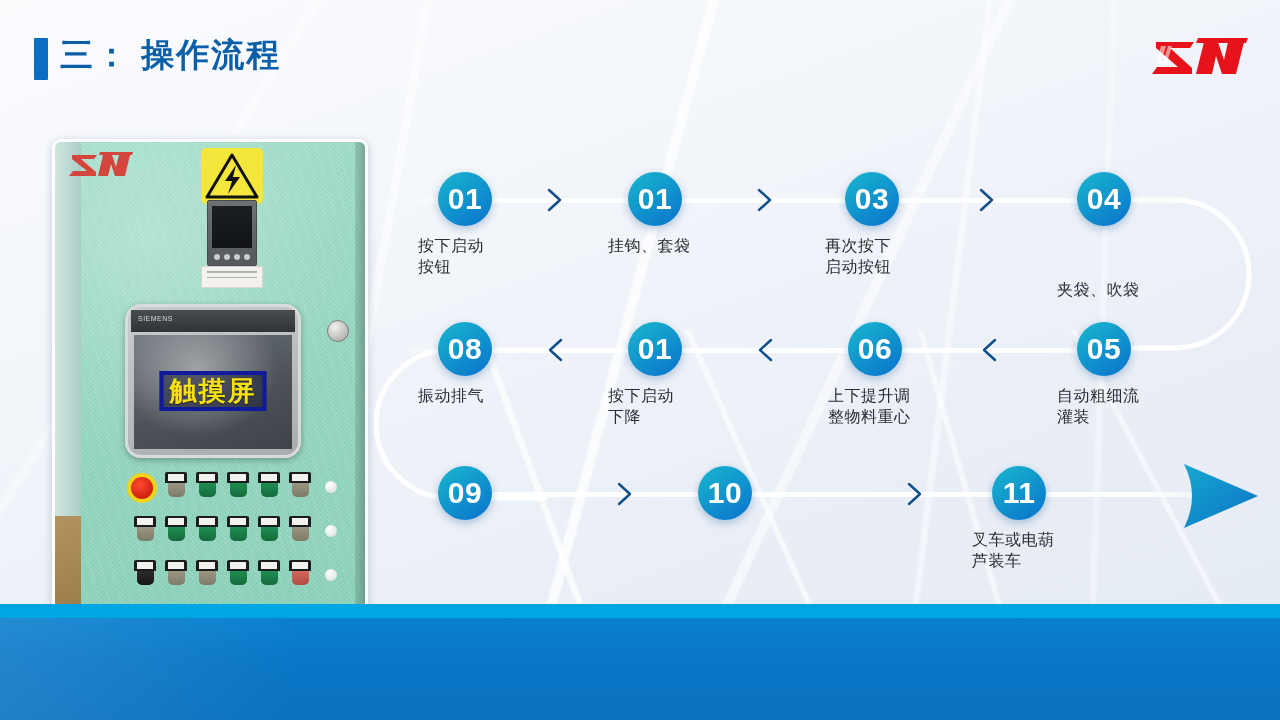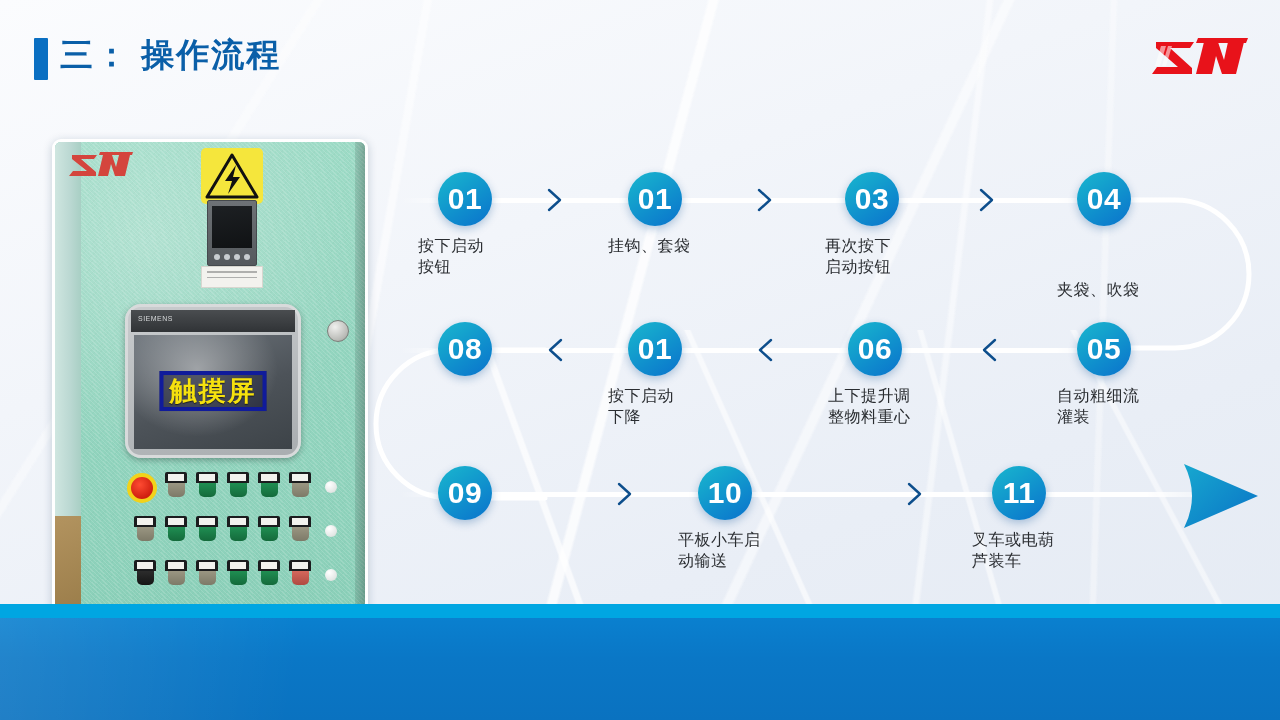--- a/index.html
+++ b/index.html
@@ -467,20 +467,23 @@
           <path d="M4 3 L15 13 L4 23" fill="none" stroke="#0d4e8c" stroke-width="2.4" stroke-linecap="round" stroke-linejoin="round"></path>
         </svg>
     </div>
 
     <div class="node" style="left:697px;top:42px;">04</div>
     <div class="caption" style="left:677px;top:105px;margin-top:44px;">
       <div style="white-space:pre-line">夹袋、吹袋</div>
     </div>
 
     <div class="node" style="left:58px;top:192px;">08</div>
+    <div class="caption" style="left:38px;top:255px;">
+      <div style="white-space:pre-line">振动排气</div>
+    </div>
     <div class="chev" style="left:166px;top:207px;">
       <svg width="20" height="26" viewBox="0 0 20 26">
           <path d="M15 3 L4 13 L15 23" fill="none" stroke="#0d4e8c" stroke-width="2.4" stroke-linecap="round" stroke-linejoin="round"></path>
         </svg>
     </div>
 
     <div class="node" style="left:248px;top:192px;">01</div>
     <div class="caption" style="left:228px;top:255px;">
       <div style="white-space:pre-line">按下启动
 下降</div>
@@ -509,24 +512,20 @@
     </div>
 
     <div class="node" style="left:58px;top:336px;">09</div>
     <div class="chev" style="left:235px;top:351px;">
       <svg width="20" height="26" viewBox="0 0 20 26">
           <path d="M4 3 L15 13 L4 23" fill="none" stroke="#0d4e8c" stroke-width="2.4" stroke-linecap="round" stroke-linejoin="round"></path>
         </svg>
     </div>
 
     <div class="node" style="left:318px;top:336px;">10</div>
-    <div class="caption" style="left:298px;top:399px;">
-      <div style="white-space:pre-line">平板小车启
-动输送</div>
-    </div>
     <div class="chev" style="left:525px;top:351px;">
       <svg width="20" height="26" viewBox="0 0 20 26">
           <path d="M4 3 L15 13 L4 23" fill="none" stroke="#0d4e8c" stroke-width="2.4" stroke-linecap="round" stroke-linejoin="round"></path>
         </svg>
     </div>
 
     <div class="node" style="left:612px;top:336px;">11</div>
     <div class="caption" style="left:592px;top:399px;">
       <div style="white-space:pre-line">叉车或电葫
 芦装车</div>

